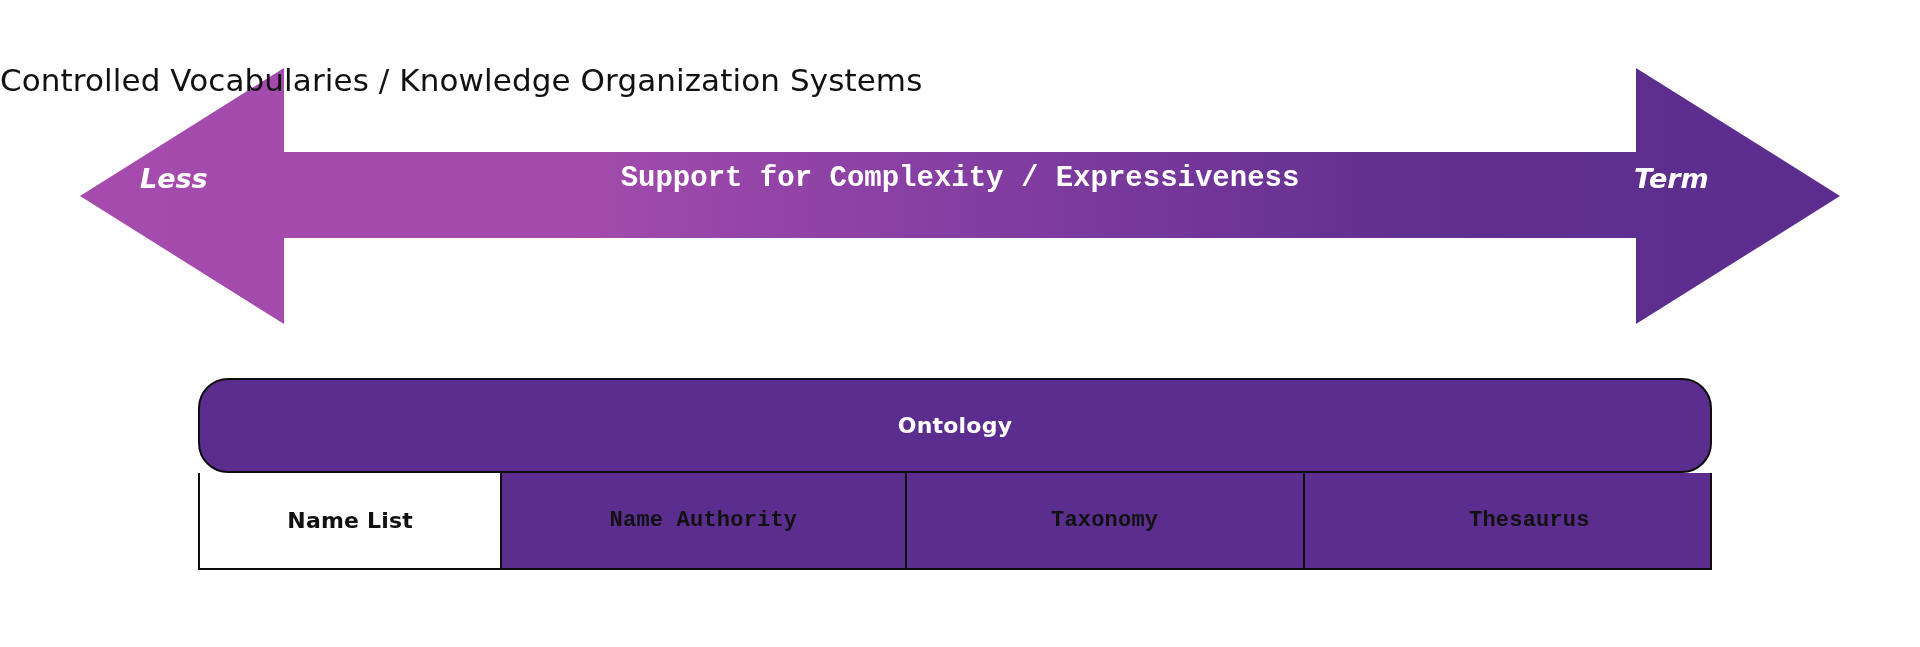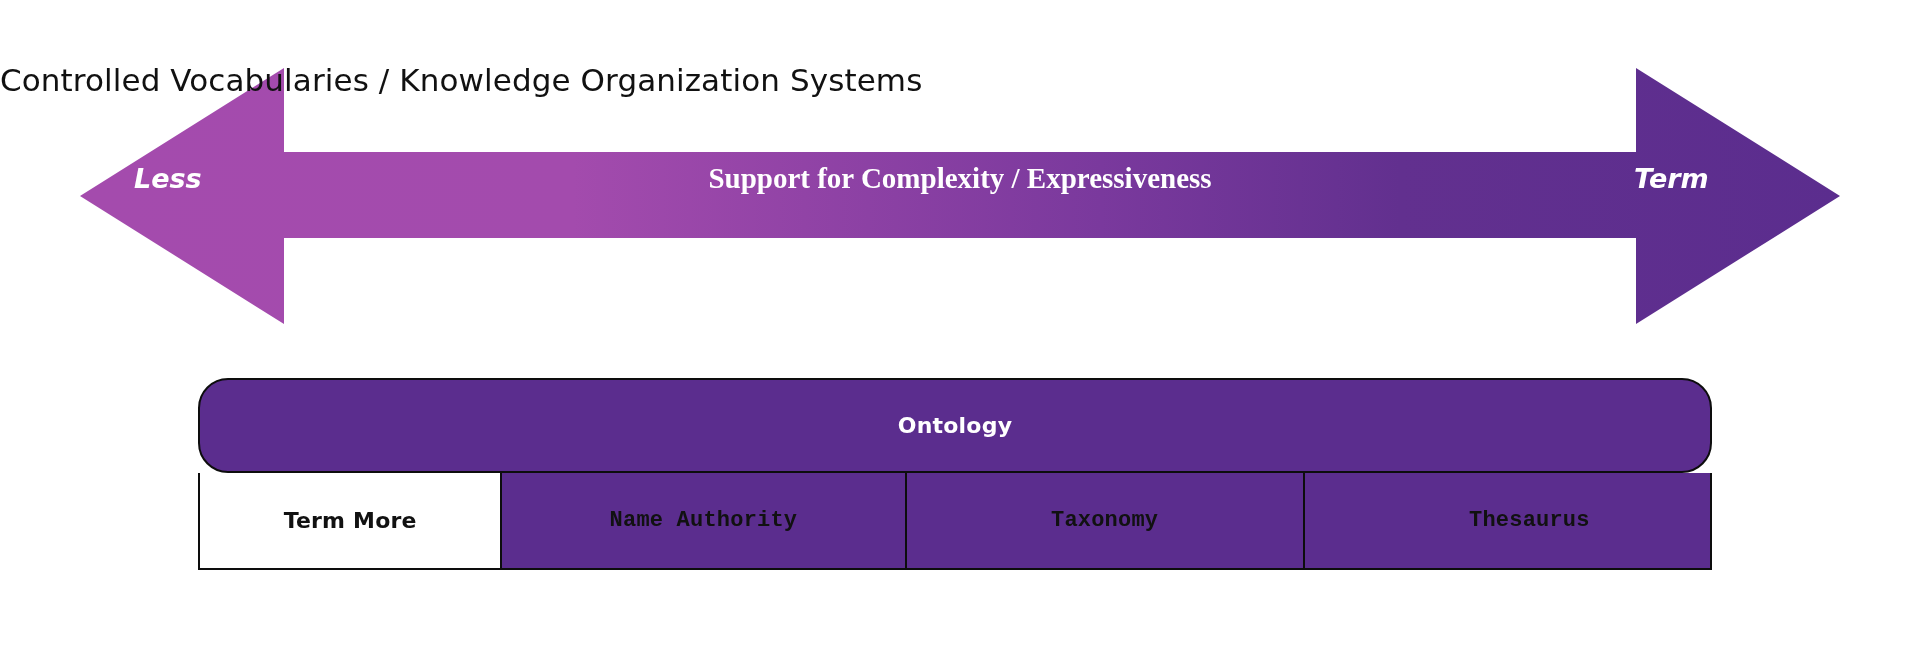--- a/index.html
+++ b/index.html
@@ -52,35 +52,35 @@
     position: absolute;
     left: 360px;
     top: 178px;
     width: 1200px;
     text-align: center;
     font-size: 29px;
     font-weight: bold;
     color: #ffffff;
     white-space: nowrap;
     transform: translateY(-50%);
-    font-family: Liberation Serif, serif;
+    font-family: Liberation Mono, monospace;
   }
 
   .arrow-end-label {
     position: absolute;
     top: 178px;
     transform: translateY(-50%);
     font-size: 27px;
     font-weight: bold;
     font-style: italic;
     color: #ffffff;
     white-space: nowrap;
     font-family: "DejaVu Sans", sans-serif;
   }
-  .arrow-end-label.left  { left: 134px; }
+  .arrow-end-label.left  { left: 140px; }
   .arrow-end-label.right { left: 1634px; }
 
   
   .matrix {
     position: absolute;
     left: 198px;
     top: 378px;
     width: 1514px;
   }
   .matrix-row {
@@ -152,20 +152,20 @@
     <div class="arrow-center-label">Support for Complexity / Expressiveness</div>
 
     <div class="arrow-end-label right">Term</div>
   </div>
 
   <div class="matrix">
     <div class="matrix-row row-top">
       <div class="cell ontology">Ontology</div>
     </div>
     <div class="matrix-row row-bottom">
-      <div class="cell c0 empty">Term More</div>
+      <div class="cell c0 empty">Name List</div>
       <div class="cell c1 filled">Name Authority</div>
       <div class="cell c2 filled">Taxonomy</div>
       <div class="cell c3 filled">Thesaurus</div>
     </div>
   </div>
 
 </div>
 
 </body></html>

